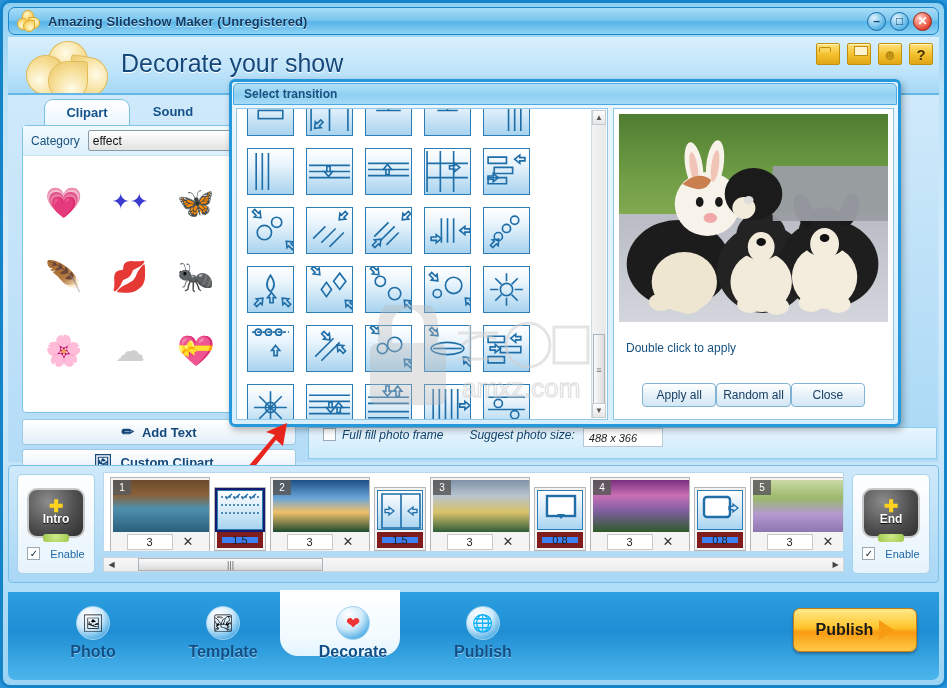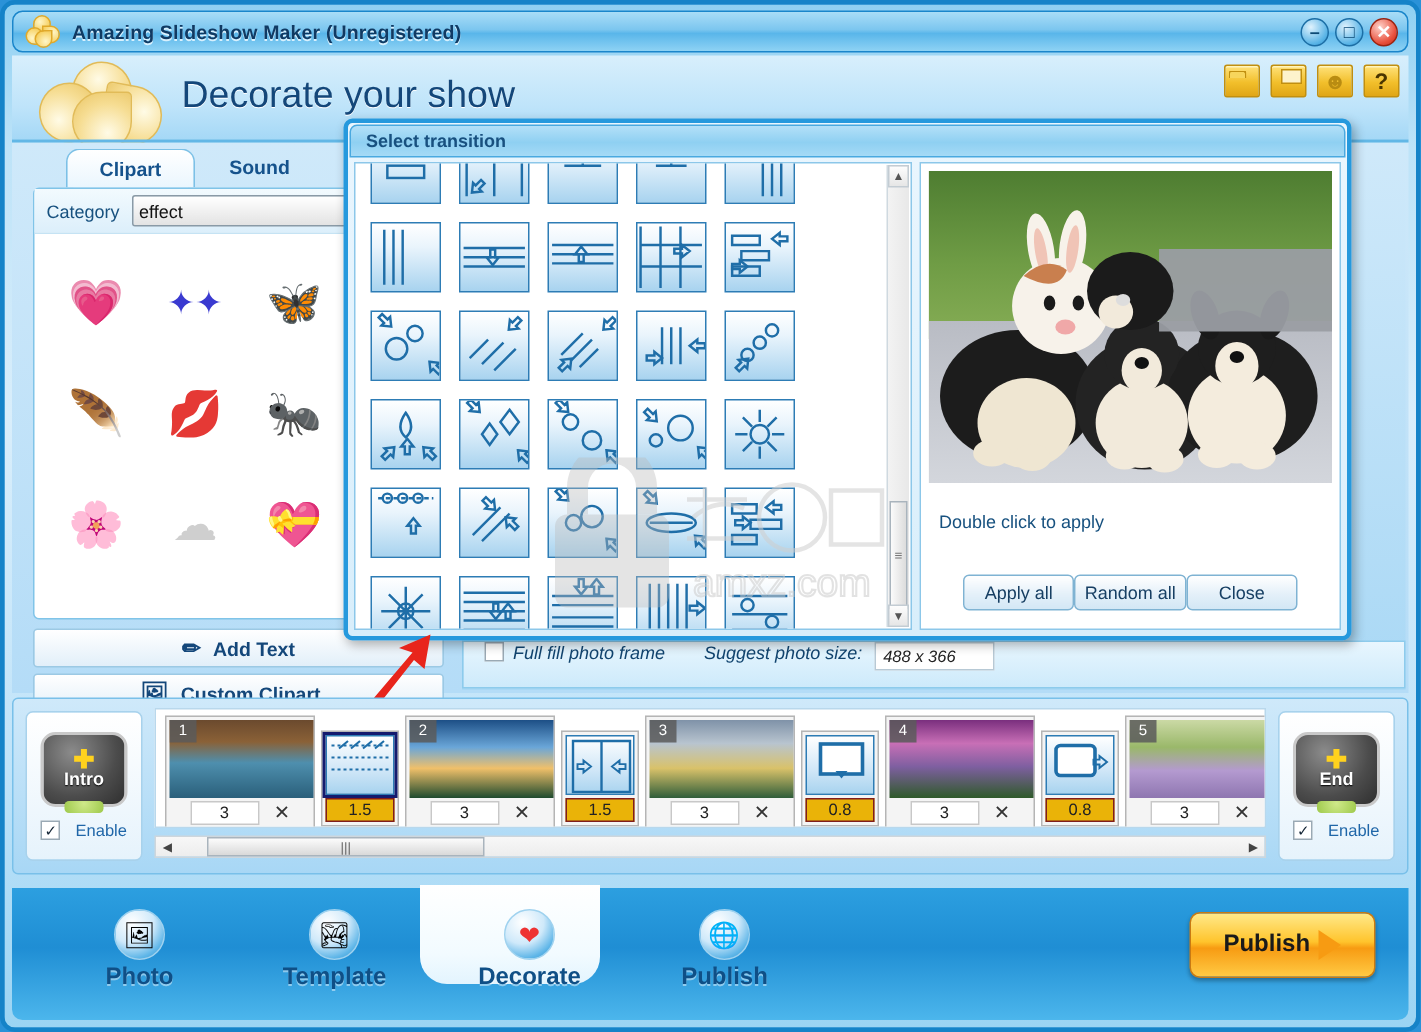--- a/index.html
+++ b/index.html
@@ -180,21 +180,21 @@
   .srow { display: flex; align-items: center; justify-content: center; gap: 10px; height: 19px; }
   .dur { width: 46px; height: 16px; background: #fff; border: 1px solid #c8c8c8;
          font-size: 11px; color: #222; display: flex; align-items: center; justify-content: center; }
   .delx { font-size: 13px; color: #333; cursor: pointer; }
   .trans { width: 52px; padding: 2px; border: 1px solid #b5b5b5; background: #f4f4f4;
          margin-top: 10px; cursor: pointer; }
   .trans .tb2 { width: 46px; height: 40px; border: 1px solid #2d7cb5;
          background: linear-gradient(180deg,#ffffff,#cfe6f7 60%,#a8d3ef); position: relative; overflow:hidden;}
   .trans.sel .tb2 { outline: 2px solid #141b6e; outline-offset: 0; }
   .tdur { height: 16px; font-size: 11px; color: #222; display: flex; align-items: center;
-         justify-content: center; background: #eab308; border: 1px solid #7f1d1d; margin-top: 2px; }
+         justify-content: center; background: #3b82f6; border: 5px solid #7f1d1d; margin-top: 2px; }
   .hscroll { position: absolute; left: 94px; right: 94px; bottom: 10px; height: 15px;
          background: linear-gradient(180deg,#f7f7f7,#ededed); border: 1px solid #cdd6dc;
          display: flex; align-items: center; }
   .hs-arrow { width: 15px; height: 13px; display: flex; align-items: center; justify-content: center;
          font-size: 8px; color: #444; cursor: pointer; }
   .hs-thumb { position: absolute; left: 34px; width: 185px; height: 13px;
          background: linear-gradient(180deg,#fcfcfc,#d9d9d9); border: 1px solid #a9b4bd;
          display: flex; align-items: center; justify-content: center; font-size: 9px; color: #666; cursor: grab; }
 
   

